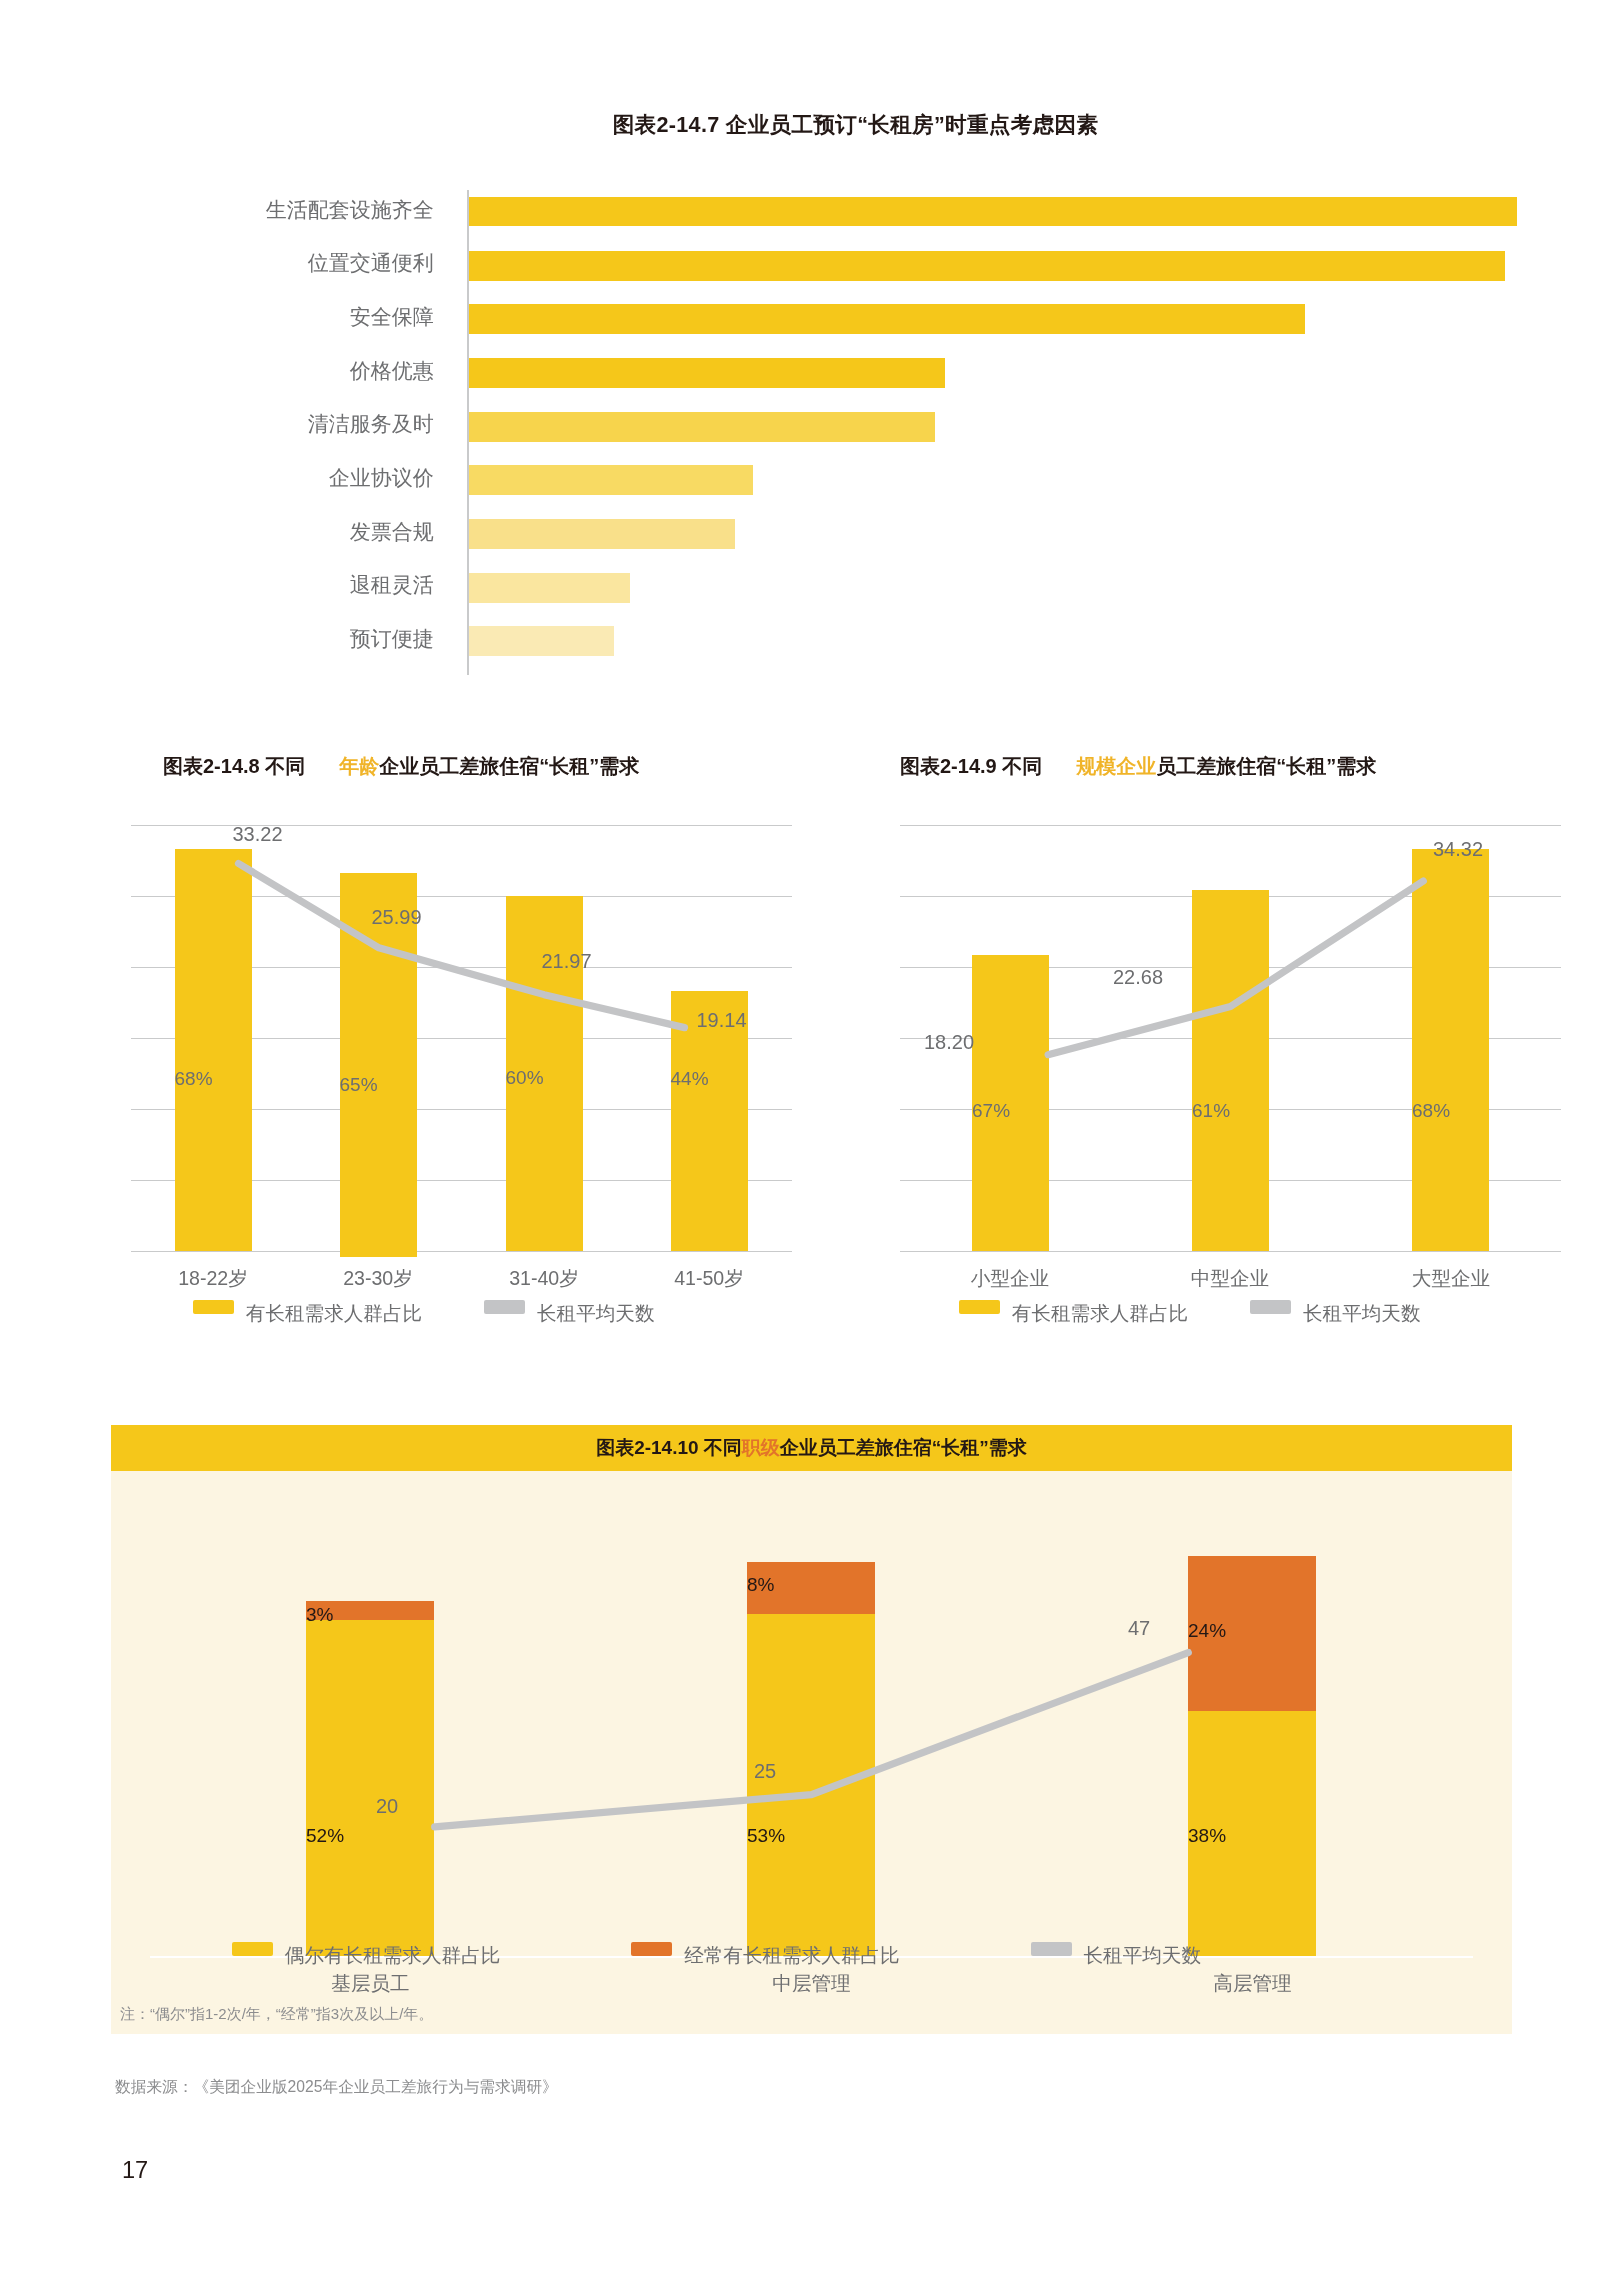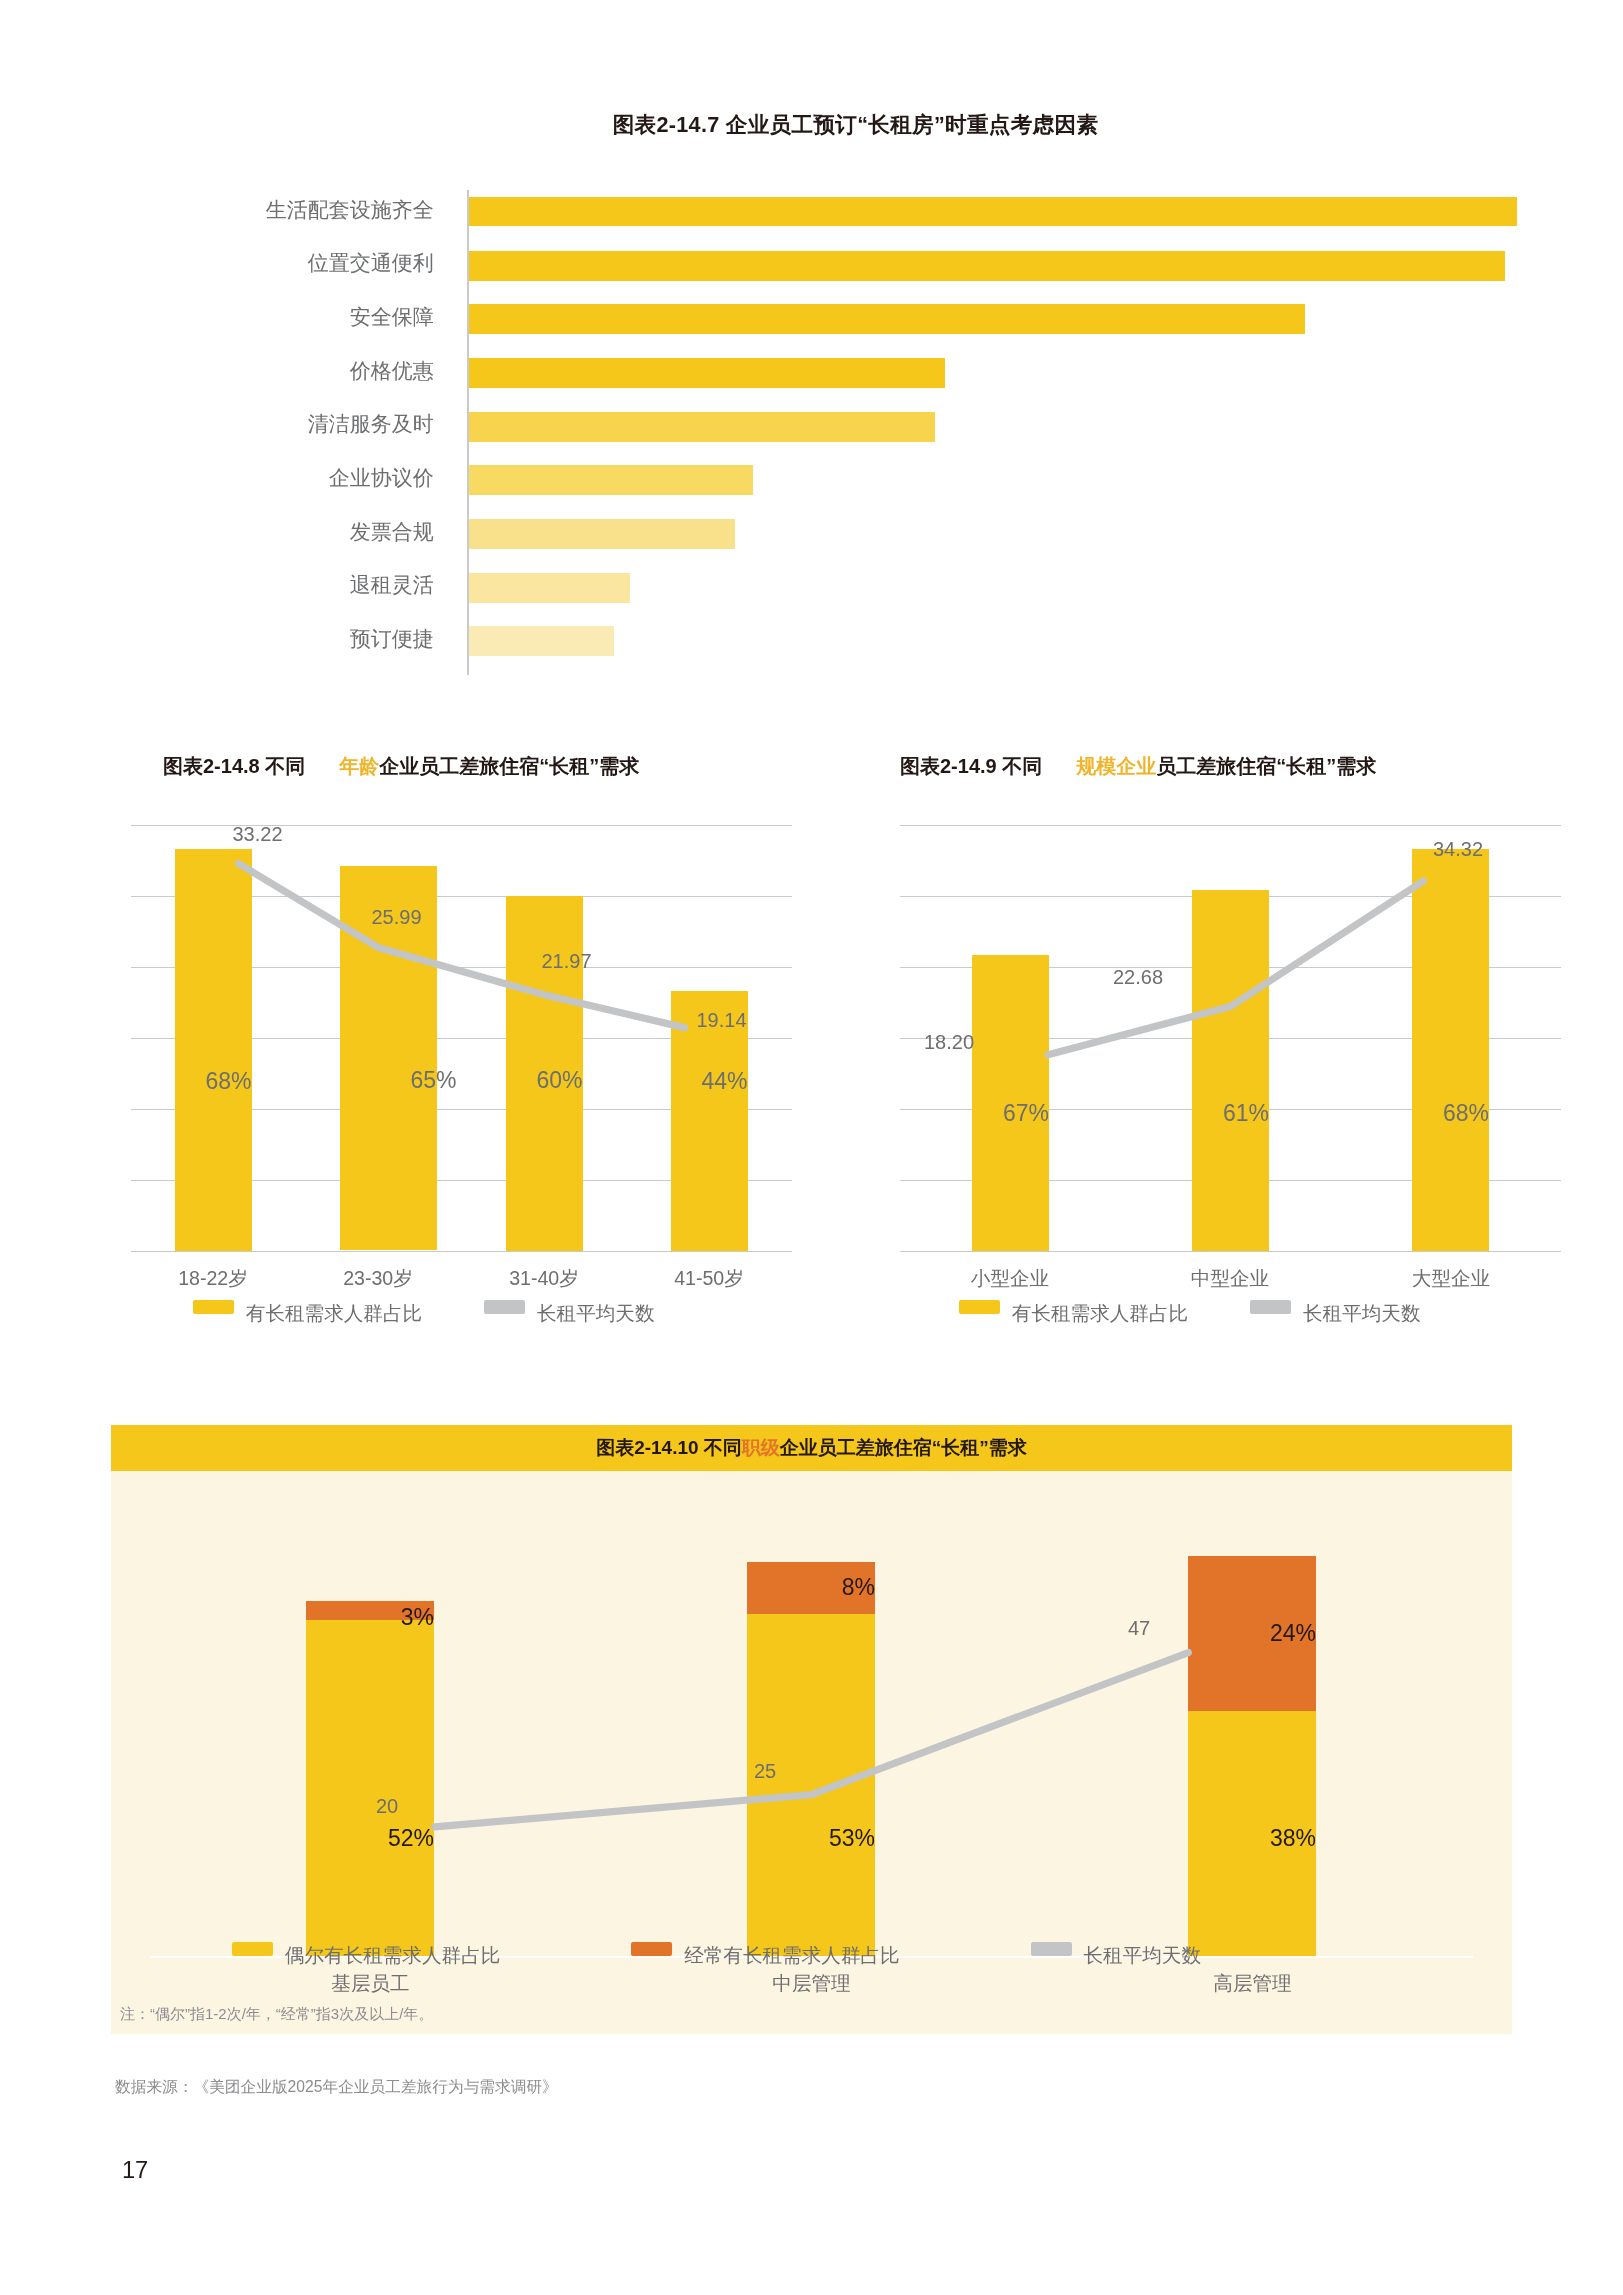--- a/index.html
+++ b/index.html
@@ -27,21 +27,21 @@
   .c1-labels { position:absolute; left:0; top:190px; width:452px; height:485px; }
   .c1-lab-item { position:absolute; right:18.3px; font-size:21px; color:#6d6e70; white-space:nowrap; }
 
   
   .combo { position:absolute; }
   .combo-title { position:absolute; top:0; font-size:20px; font-weight:700; color:#231815; white-space:nowrap; }
   .plot { position:absolute; }
   .gridline { position:absolute; left:0; width:100%; height:1.3px; background:#c9cacb; }
   .axisline { position:absolute; left:0; width:100%; height:1.3px; background:#c9cacb; }
   .col { position:absolute; background:#F5C71A; }
-  .col-pct { position:absolute; width:100%; text-align:right; font-size:23px; color:#6d6e70; }
+  .col-pct { position:absolute; width:100%; text-align:left; font-size:19px; color:#6d6e70; }
   .cat { position:absolute; text-align:center; font-size:19.6px; color:#6d6e70; white-space:nowrap; }
   .lineval { position:absolute; font-size:20px; color:#6d6e70; white-space:nowrap; }
   svg.lineover { position:absolute; left:0; top:0; overflow:visible; }
 
   .legend { position:absolute; display:flex; align-items:center; }
   .legend-item { display:flex; align-items:flex-start; margin-right:41px; }
   .sw { width:41px; height:14.4px; margin-right:11.8px; border-radius:2px; }
   .lg-txt { font-size:19.6px; color:#6d6e70; white-space:nowrap; }
 
   
@@ -94,21 +94,21 @@
         <div class="gridline" style="top:71px;"></div>
         <div class="gridline" style="top:142px;"></div>
         <div class="gridline" style="top:213px;"></div>
         <div class="gridline" style="top:284px;"></div>
         <div class="gridline" style="top:355px;"></div>
         <div class="gridline" style="top:426px;"></div>
         <div class="col" style="left:44px; top:23.6px; width:77px; height:402px; background:#F5C71A;">
           <div class="col-pct" style="top:219px;">68%</div>
         </div>
         <div class="cat" style="left:0px; top:440px; width:165px;">18-22岁</div>
-        <div class="col" style="left:209px; top:41px; width:77px; height:384px; background:#F5C71A;padding-left:20px;">
+        <div class="col" style="left:209px; top:48px; width:77px; height:384px; background:#F5C71A;">
           <div class="col-pct" style="top:201px;">65%</div>
         </div>
         <div class="cat" style="left:165px; top:440px; width:165px;">23-30岁</div>
         <div class="col" style="left:375px; top:71px; width:77px; height:355px; background:#F5C71A;">
           <div class="col-pct" style="top:171px;">60%</div>
         </div>
         <div class="cat" style="left:331px; top:440px; width:165px;">31-40岁</div>
         <div class="col" style="left:540px; top:166px; width:77px; height:260px; background:#F5C71A;">
           <div class="col-pct" style="top:77px;">44%</div>
         </div>

